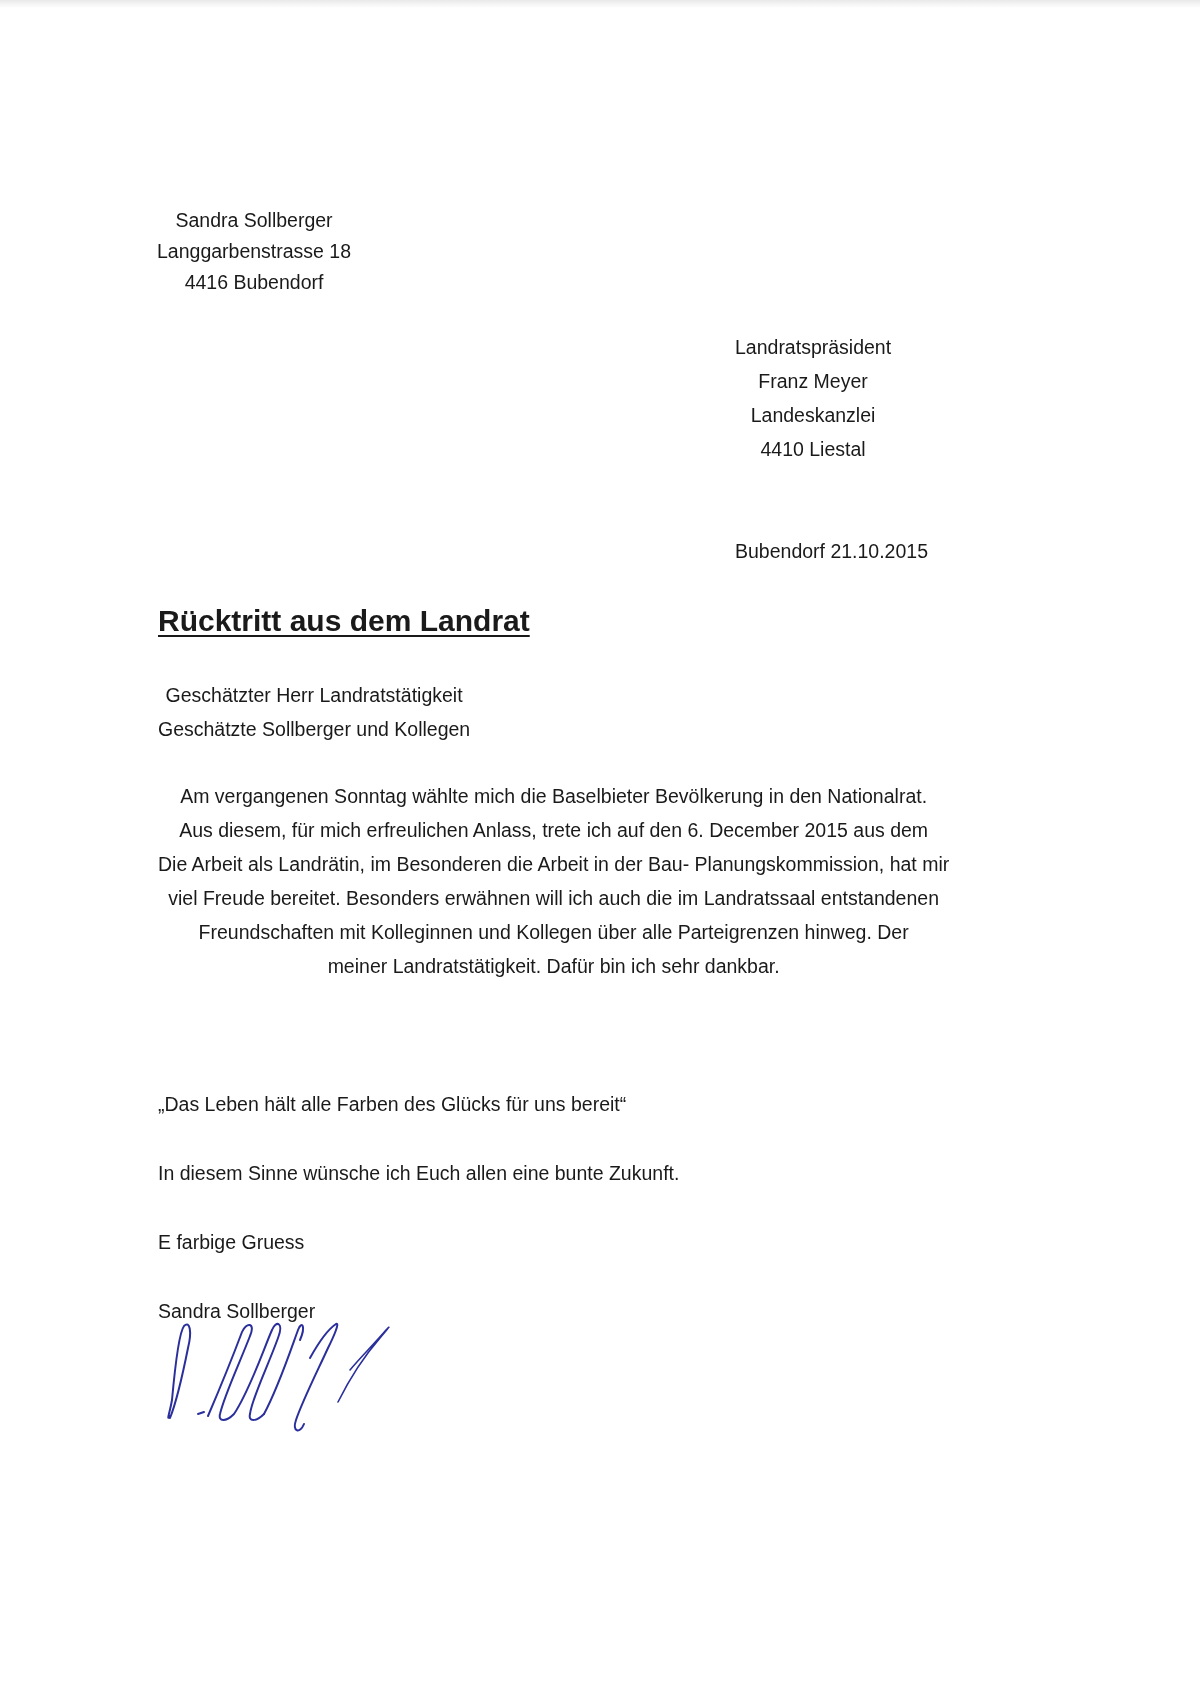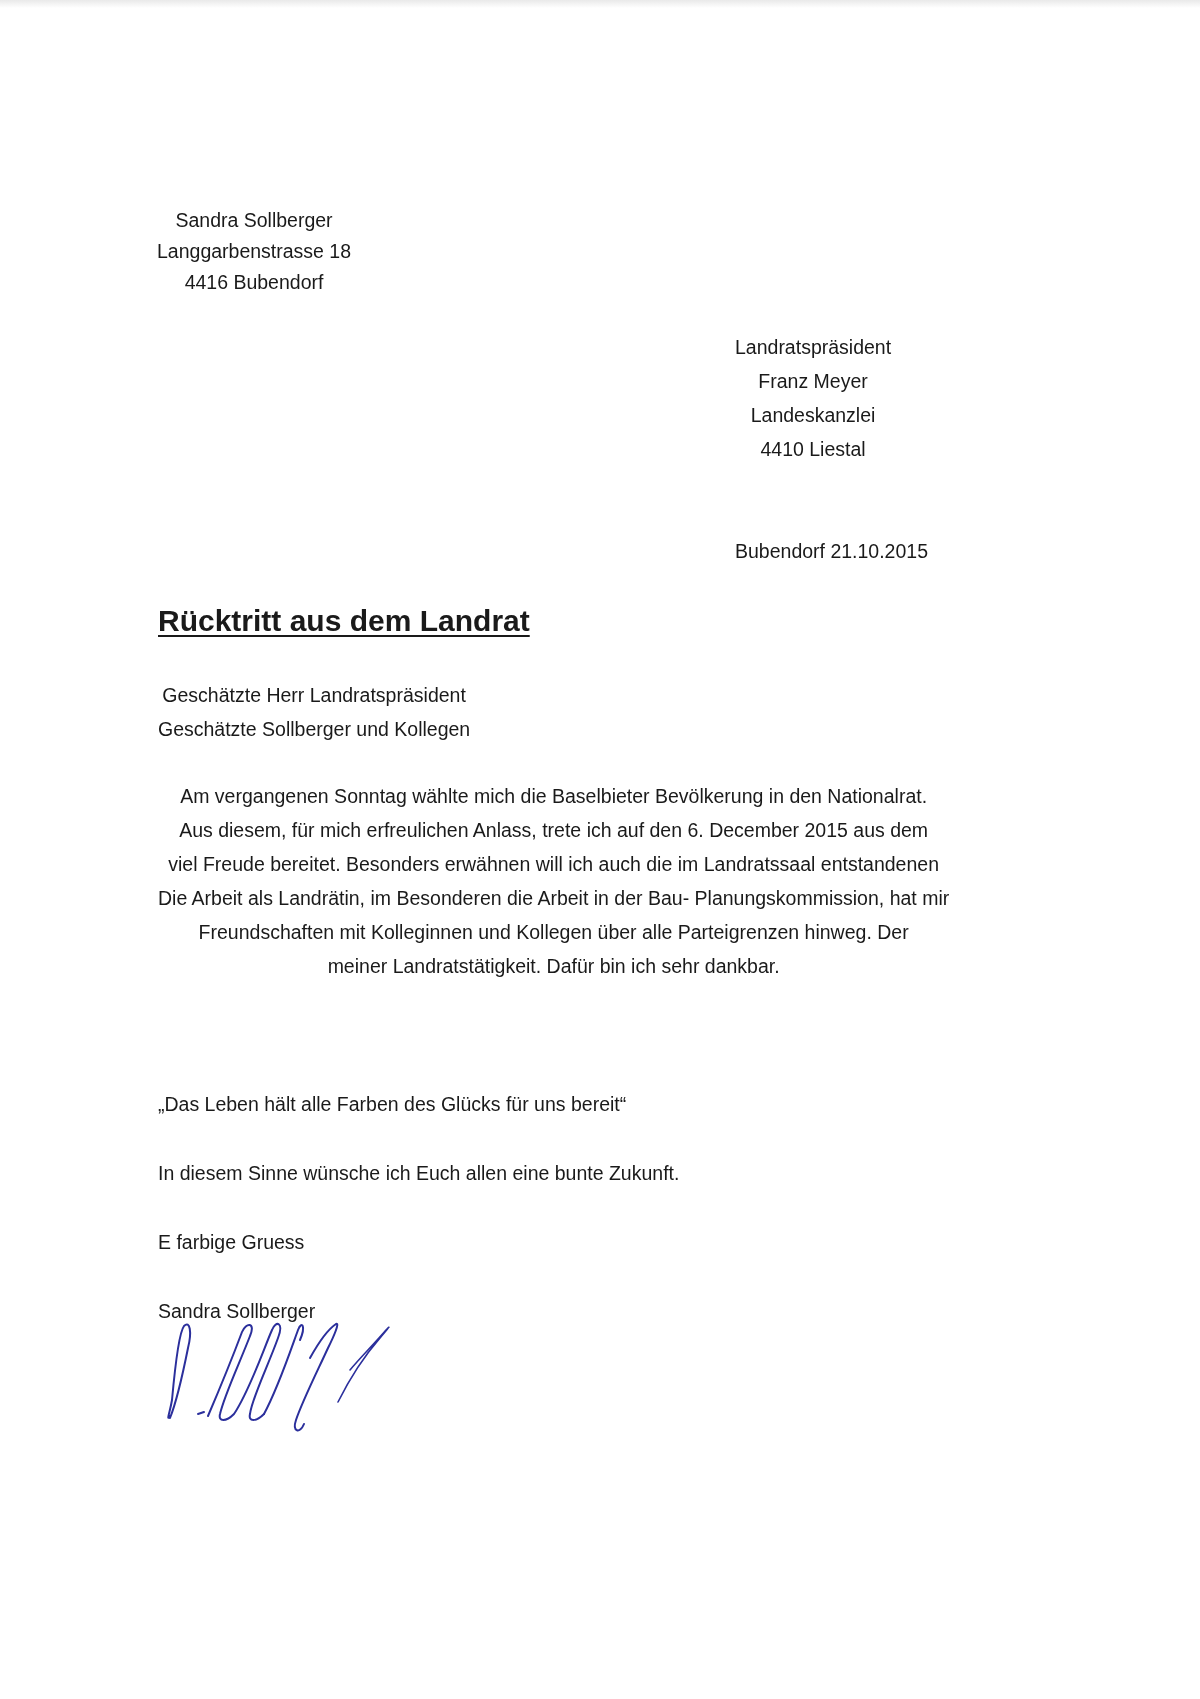--- a/index.html
+++ b/index.html
@@ -74,29 +74,29 @@
   <div>4410 Liestal</div>
 </div>
 
 <div class="block date">
   <div>Bubendorf 21.10.2015</div>
 </div>
 
 <div class="subject">Rücktritt aus dem Landrat</div>
 
 <div class="block salutation">
-  <div>Geschätzte Herr Landratspräsident</div>
+  <div>Geschätzter Herr Landratstätigkeit</div>
   <div>Geschätzte Sollberger und Kollegen</div>
 </div>
 
 <div class="block body-text">
   <div>Am vergangenen Sonntag wählte mich die Baselbieter Bevölkerung in den Nationalrat.</div>
   <div>Aus diesem, für mich erfreulichen Anlass, trete ich auf den 6. December 2015 aus dem</div>
+  <div>Die Arbeit als Landrätin, im Besonderen die Arbeit in der Bau- Planungskommission, hat mir</div>
   <div>viel Freude bereitet. Besonders erwähnen will ich auch die im Landratssaal entstandenen</div>
-  <div>Die Arbeit als Landrätin, im Besonderen die Arbeit in der Bau- Planungskommission, hat mir</div>
   <div>Freundschaften mit Kolleginnen und Kollegen über alle Parteigrenzen hinweg. Der</div>
   <div>meiner Landratstätigkeit. Dafür bin ich sehr dankbar.</div>
 </div>
 
 <div class="block quote">
   <div>„Das Leben hält alle Farben des Glücks für uns bereit“</div>
 </div>
 
 <div class="block wish">
   <div>In diesem Sinne wünsche ich Euch allen eine bunte Zukunft.</div>

